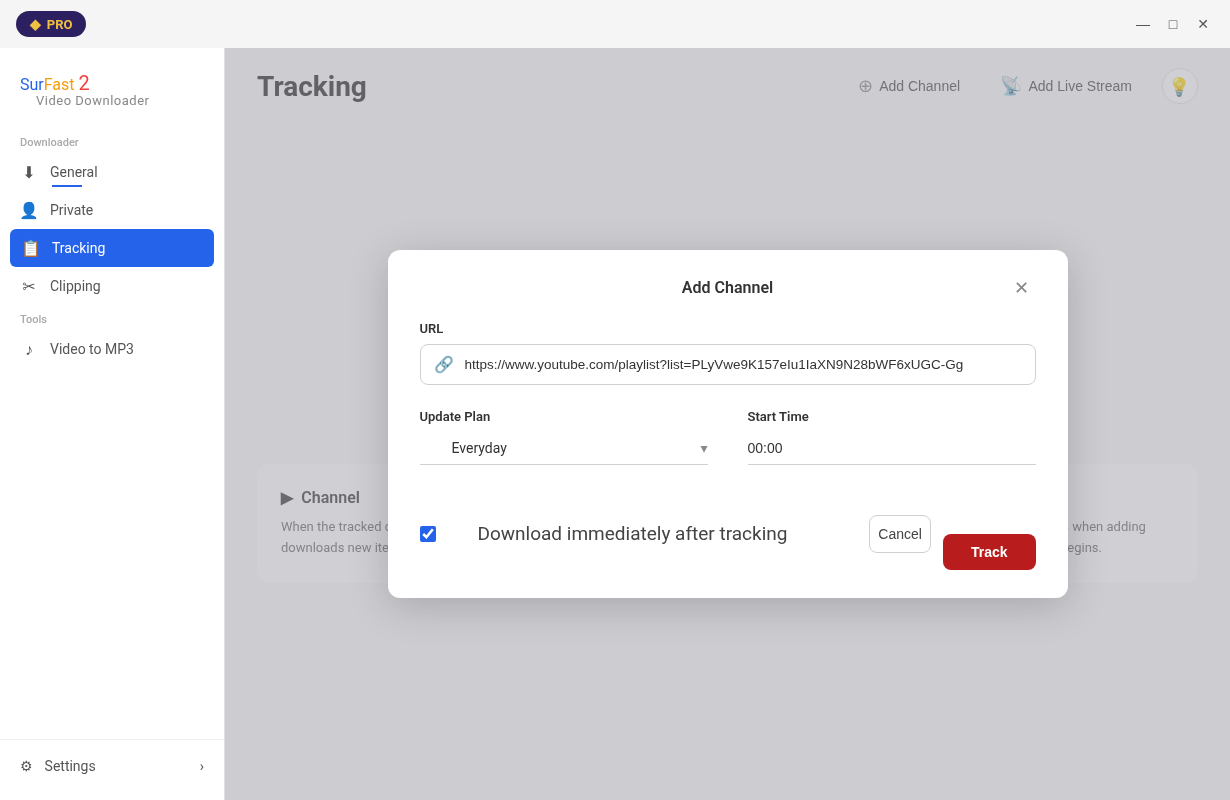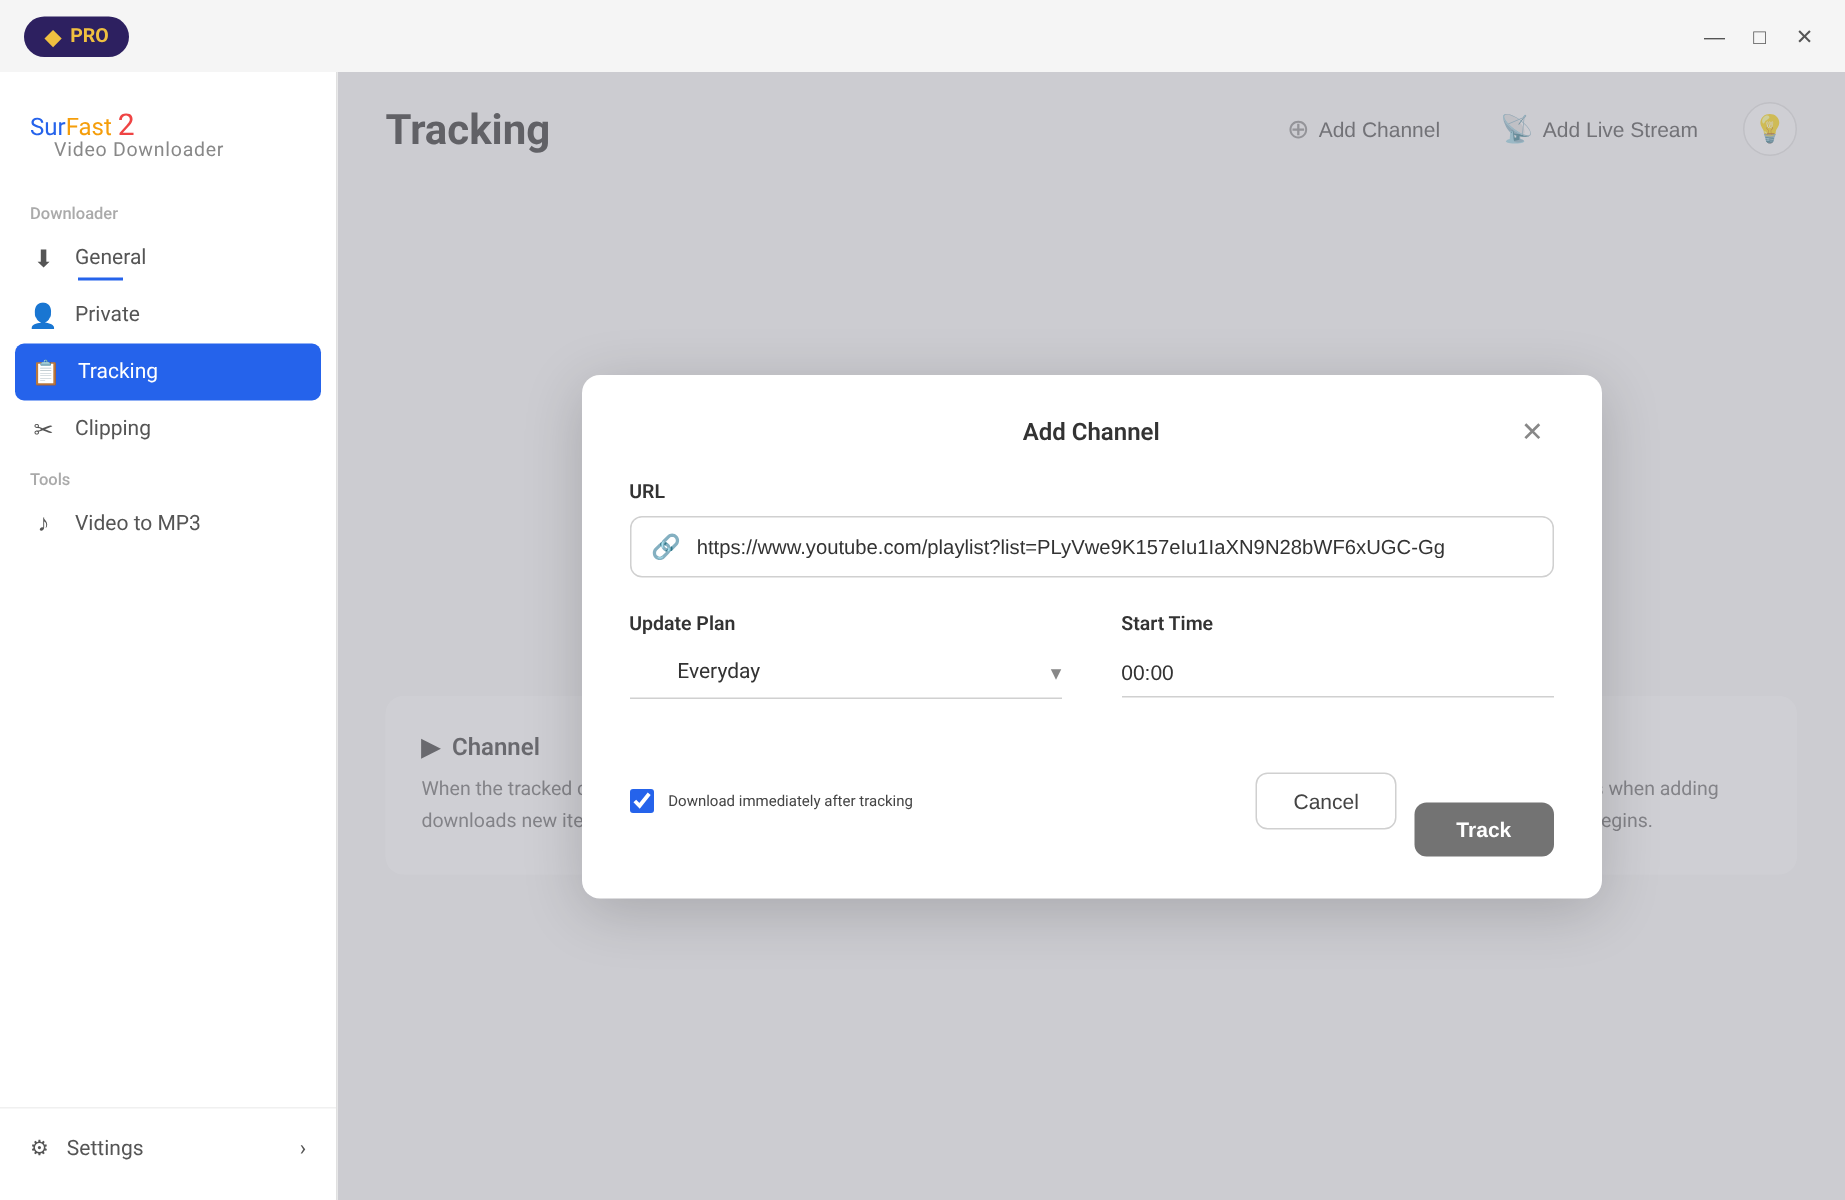--- a/index.html
+++ b/index.html
@@ -365,35 +365,36 @@
       gap: 10px;
       flex: 1;
     }
     .checkbox-input {
       width: 16px;
       height: 16px;
       accent-color: #2563eb;
       cursor: pointer;
     }
     .checkbox-label {
-      font-size: 10px;
+      font-size: 19px;
       color: #444;
+      margin-left: 32px;
     }
     .btn-cancel {
       background: white;
       border: 1px solid #d0d0d0;
       color: #444;
       font-size: 14px;
-      padding: 10px 24px;
+      padding: 10px 8px;
       border-radius: 8px;
       cursor: pointer;
       margin-right: 12px;
     }
     .btn-track {
-      background: #737373;
+      background: #b91c1c;
       color: white;
       border: none;
       font-size: 14px;
       font-weight: 600;
       padding: 10px 28px;
       border-radius: 8px;
       cursor: pointer;
       margin-top: 37px;
     }
   </style>

